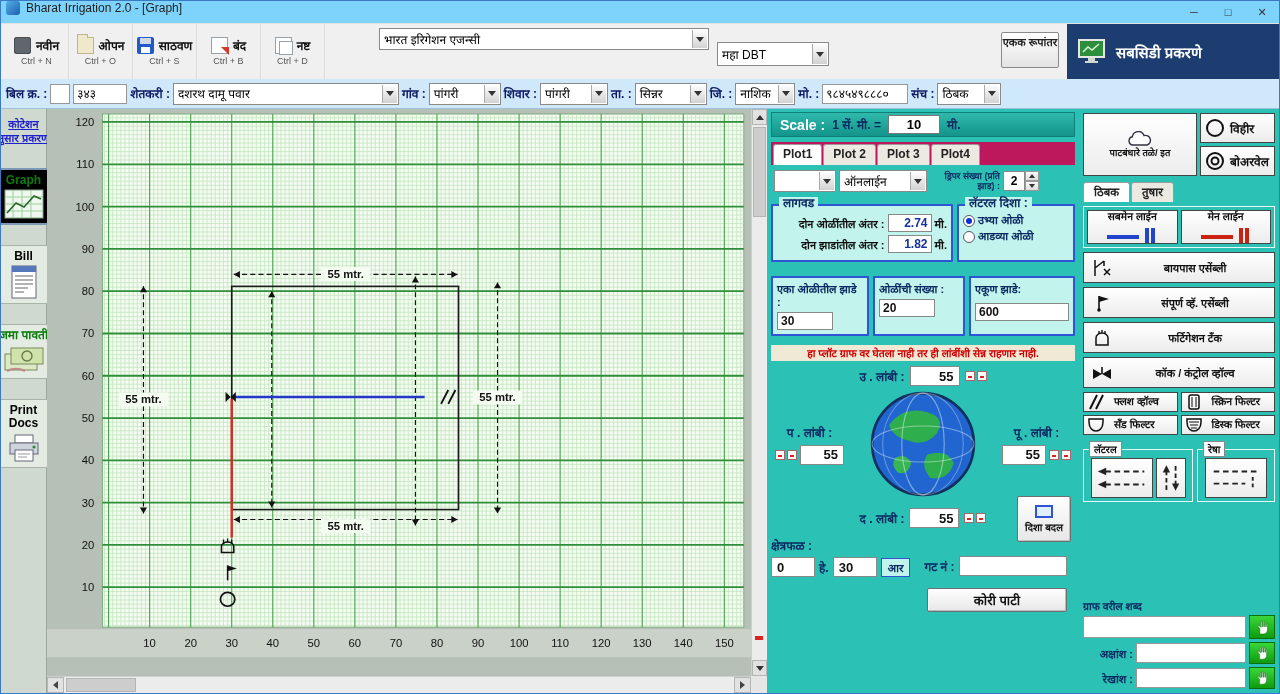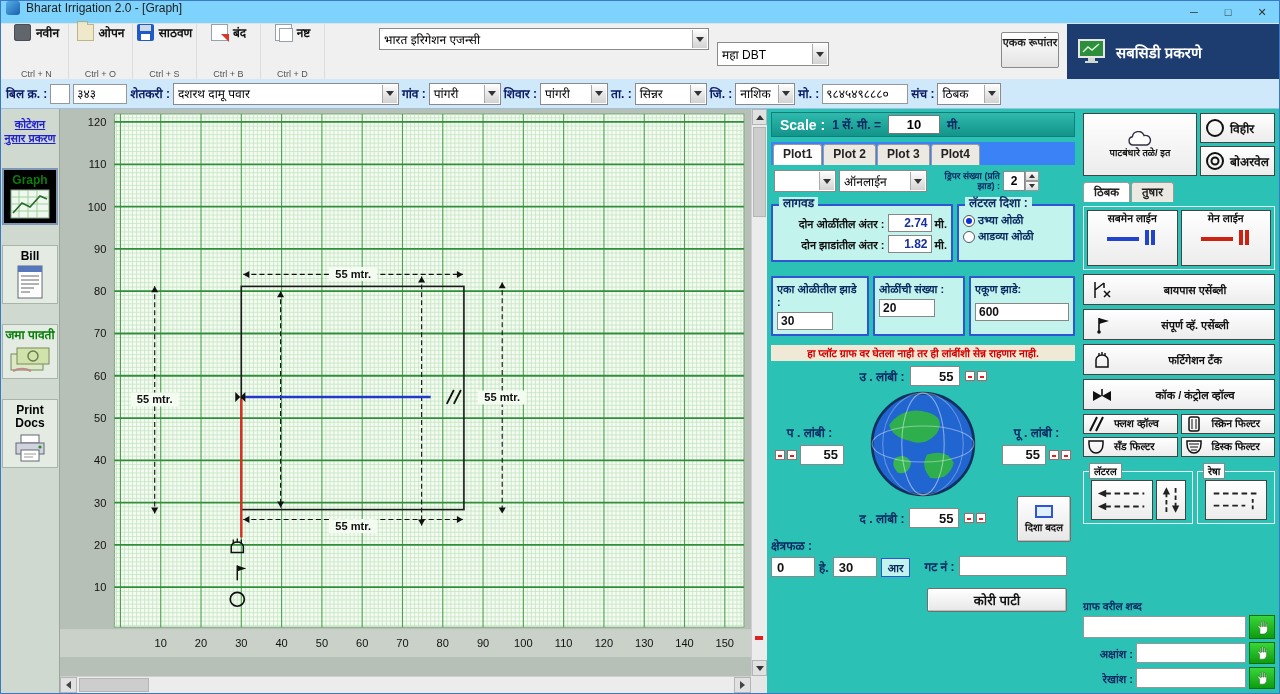--- a/index.html
+++ b/index.html
@@ -5,21 +5,21 @@
 *{margin:0;padding:0;box-sizing:border-box}
 html,body{width:1280px;height:694px}
 body{font-family:"Liberation Sans",sans-serif;background:#e8e8e8;border:1px solid #3a79c3;overflow:hidden;display:flex;flex-direction:column}
 
 .titlebar{height:22px;background:#7dd3fc;display:flex;align-items:flex-start;padding-left:5px;font-size:12px;color:#222;flex:0 0 auto}
 .app-icon{width:14px;height:14px;border-radius:3px;background:linear-gradient(135deg,#54b0e8,#1b5fae);margin-right:6px}
 .title-text{flex:1}
 .win-btn{width:34px;height:22px;display:flex;align-items:center;justify-content:center;font-size:11px;color:#333;cursor:default}
 
 .toolbar{height:56px;background:#f0f0f0;display:flex;align-items:stretch;padding-left:4px;flex:0 0 auto;border-top:1px solid #e2e2e2}
-.tbtn{width:64px;display:flex;flex-direction:column;align-items:center;justify-content:space-between;border-right:1px solid #dcdcdc;gap:2px}
+.tbtn{width:64px;display:flex;flex-direction:column;align-items:center;justify-content:center;border-right:1px solid #dcdcdc;gap:2px}
 .tbtn .r{display:flex;align-items:center;gap:5px;font-size:12px;color:#111;font-weight:bold}
 .tbtn .sc{font-size:9px;color:#555}
 .ic{width:17px;height:17px;position:relative;flex:0 0 auto}
 .ic-new{background:#61656c;border-radius:3px;box-shadow:inset 0 0 0 1px #4a4e54}
 .ic-open{background:#efe7c2;border:1px solid #b3a76e;opacity:.8}
 .ic-open::before{content:"";position:absolute;top:-4px;left:-1px;width:9px;height:3px;background:#efe7c2;border:1px solid #b3a76e;border-bottom:none}
 .ic-save{background:#1f5ac8;border-radius:2px}
 .ic-save::before{content:"";position:absolute;left:3px;top:1px;width:11px;height:6px;background:#cfd9ea}
 .ic-save::after{content:"";position:absolute;left:4px;bottom:1px;width:9px;height:6px;background:#fff}
 .ic-close{background:#fff;border:1px solid #98a0a8}
@@ -36,21 +36,21 @@
 .tri-r{width:0;height:0;border-top:4px solid transparent;border-bottom:4px solid transparent;border-left:5px solid #444}
 .scheme{width:112px;height:24px;margin:18px 0 0 8px}
 .unitbtn{width:58px;height:36px;margin:8px 8px 0 auto;background:linear-gradient(#fff,#e3e3e3);border:1px solid #8a8a8a;font-size:11px;font-weight:bold;text-align:center;line-height:1.25;padding-top:3px;border-radius:2px;color:#222}
 .subsidy{width:212px;background:#1d3d70;display:flex;align-items:center;gap:9px;padding-left:10px;color:#fff;font-size:15px;font-weight:bold}
 
 .fieldbar{height:30px;background:#cfe9fb;border-bottom:1px solid #9fc0da;display:flex;align-items:center;padding:0 5px;gap:3px;font-size:12px;flex:0 0 auto}
 .fl{font-weight:bold;color:#0d1b66;white-space:nowrap}
 .inp{background:#fff;border:1px solid #979797;height:20px;font-size:12px;display:flex;align-items:center;padding:0 3px;overflow:hidden;white-space:nowrap}
 
 .main{flex:1;display:flex;min-height:0}
-.sidebar{width:59px;background:#cfd9cf;border-right:1px solid #9aa79a;display:flex;flex-direction:column;align-items:center;padding-top:8px;flex:0 0 auto}
+.sidebar{width:46px;background:#cfd9cf;border-right:1px solid #9aa79a;display:flex;flex-direction:column;align-items:center;padding-top:8px;flex:0 0 auto}
 .quot{color:#1f1fd0;text-decoration:underline;font-weight:bold;font-size:11px;text-align:center;width:54px;margin-bottom:22px;line-height:1.3}
 .sbtn{width:56px;background:#e3ebe3;border:1px solid #a8b4a8;display:flex;flex-direction:column;align-items:center;padding:4px 0;margin-bottom:20px;gap:2px}
 .sbtn.sel{background:#000000;border:2px solid #7d97b5}
 .sbtn .cap{font-size:12px;font-weight:bold;text-align:center;line-height:1.1}
 .cap.green{color:#0b7d0b}
 
 .graphregion{flex:1;position:relative;background:#b7c0b7;min-width:0}
 .paper{position:absolute;left:0;top:0;right:16px;bottom:17px}
 .paper svg{width:100%;height:100%;display:block;font-family:"Liberation Sans",sans-serif}
 .vsb{position:absolute;right:0;top:0;bottom:17px;width:16px;background:#ececec;border-left:1px solid #cfcfcf}
@@ -59,21 +59,21 @@
 .thumbv{position:absolute;left:1px;right:1px;top:18px;height:90px;background:#cdcdcd;border:1px solid #b5b5b5}
 .thumbh{position:absolute;top:1px;bottom:1px;left:19px;width:70px;background:#cdcdcd;border:1px solid #b5b5b5}
 .corner{position:absolute;right:0;bottom:0;width:16px;height:17px;background:#e6e6e6}
 .redmark{position:absolute;right:4px;bottom:36px;width:8px;height:4px;background:#d22}
 
 .panel1{width:312px;background:#2cc1b5;padding:3px 4px;display:flex;flex-direction:column;gap:5px;font-size:12px;flex:0 0 auto}
 .scalebar{height:25px;background:linear-gradient(#2fb9ad,#13948a);border:1px solid #0f8077;display:flex;align-items:center;gap:7px;padding:0 8px;flex:0 0 auto}
 .scalebar .s1{color:#fff;font-weight:bold;font-size:14px}
 .scalebar .s2{color:#0a2a62;font-weight:bold;font-size:12px}
 .scaleinp{width:52px;height:19px;background:#fff;border:1px solid #777;font-weight:bold;font-size:13px;display:flex;align-items:center;justify-content:center}
-.tabs{display:flex;background:#3b82f6;padding:2px 2px 0;height:23px;flex:0 0 auto}
+.tabs{display:flex;background:#be185d;padding:2px 2px 0;height:23px;flex:0 0 auto}
 .tab{padding:2px 9px;background:#ece9e2;border:1px solid #9a9a9a;border-bottom:none;font-weight:bold;font-size:12px;border-radius:3px 3px 0 0;color:#222;margin-right:1px}
 .tab.active{background:#fff;position:relative;top:0}
 .row1{display:flex;align-items:center;gap:3px}
 .lblN{font-weight:bold;color:#0a2a62;white-space:nowrap}
 .tinylbl{font-size:9px;font-weight:bold;color:#0a2a62;line-height:1.15;text-align:right;width:70px}
 .spin{display:flex;height:20px}
 .spin .val{width:22px;background:#fff;border:1px solid #888;display:flex;align-items:center;justify-content:center;font-weight:bold}
 .spin .arrs{width:14px;display:flex;flex-direction:column}
 .sa{flex:1;background:linear-gradient(#fafafa,#ddd);border:1px solid #999;display:flex;align-items:center;justify-content:center}
 .sa .t{width:0;height:0;border-left:3px solid transparent;border-right:3px solid transparent}
@@ -107,21 +107,21 @@
 .clearbtn{width:140px;height:24px;font-size:13px;font-weight:bold;display:flex;align-items:center;justify-content:center}
 
 .panel2{width:200px;background:#2cc1b5;padding:4px;display:flex;flex-direction:column;gap:4px;font-size:11px;flex:0 0 auto}
 .srcgrid{display:grid;grid-template-columns:114px 1fr;grid-auto-rows:30px;gap:3px}
 .toolbtn{display:flex;align-items:center;gap:5px;background:linear-gradient(#fff,#ececec);border:1px solid #444;padding:0 4px;font-weight:bold;font-size:12px;color:#111}
 .pondbtn{grid-row:1/span 2;flex-direction:column;justify-content:center;font-size:9.5px;text-align:center;line-height:1.15;gap:1px}
 .tabs2{display:flex;height:20px;margin-top:2px}
 .tab2{padding:1px 10px;background:#ece9e2;border:1px solid #9a9a9a;border-bottom:none;font-weight:bold;font-size:11.5px;border-radius:3px 3px 0 0;margin-right:1px;color:#222}
 .tab2.active{background:#fff}
 .linebox{border:1px solid #e8f8f6;padding:3px;display:grid;grid-template-columns:1fr 1fr;gap:3px}
-.linebtn{height:56px;display:flex;flex-direction:column;align-items:center;gap:5px;font-size:10.5px;font-weight:bold}
+.linebtn{height:34px;display:flex;flex-direction:column;align-items:center;justify-content:center;gap:5px;font-size:10.5px;font-weight:bold}
 .lineglyph{display:flex;align-items:center;gap:6px}
 .hb{width:32px;height:4px}
 .vb{width:4px;height:15px;display:inline-block;margin-right:2px}
 .itembtn{height:31px;display:flex;align-items:center;gap:4px;background:linear-gradient(#fff,#ececec);border:1px solid #444;padding:0 4px;font-weight:bold;font-size:11px;color:#111}
 .itembtn .icbox{width:28px;display:flex;justify-content:center;flex:0 0 auto}
 .itembtn .t{flex:1;text-align:center}
 .grid2{display:grid;grid-template-columns:1fr 1fr;gap:3px}
 .sibtn{height:20px;display:flex;align-items:center;gap:9px;background:linear-gradient(#fff,#ececec);border:1px solid #444;padding:0 3px;font-weight:bold;font-size:10.5px;line-height:1.1;color:#111}
 .grprow2{display:grid;grid-template-columns:110px 1fr;gap:4px;margin-top:10px}
 .grp2{border:1px solid #e8f8f6;position:relative;padding:8px 3px 3px;display:flex;gap:3px;justify-content:center}

